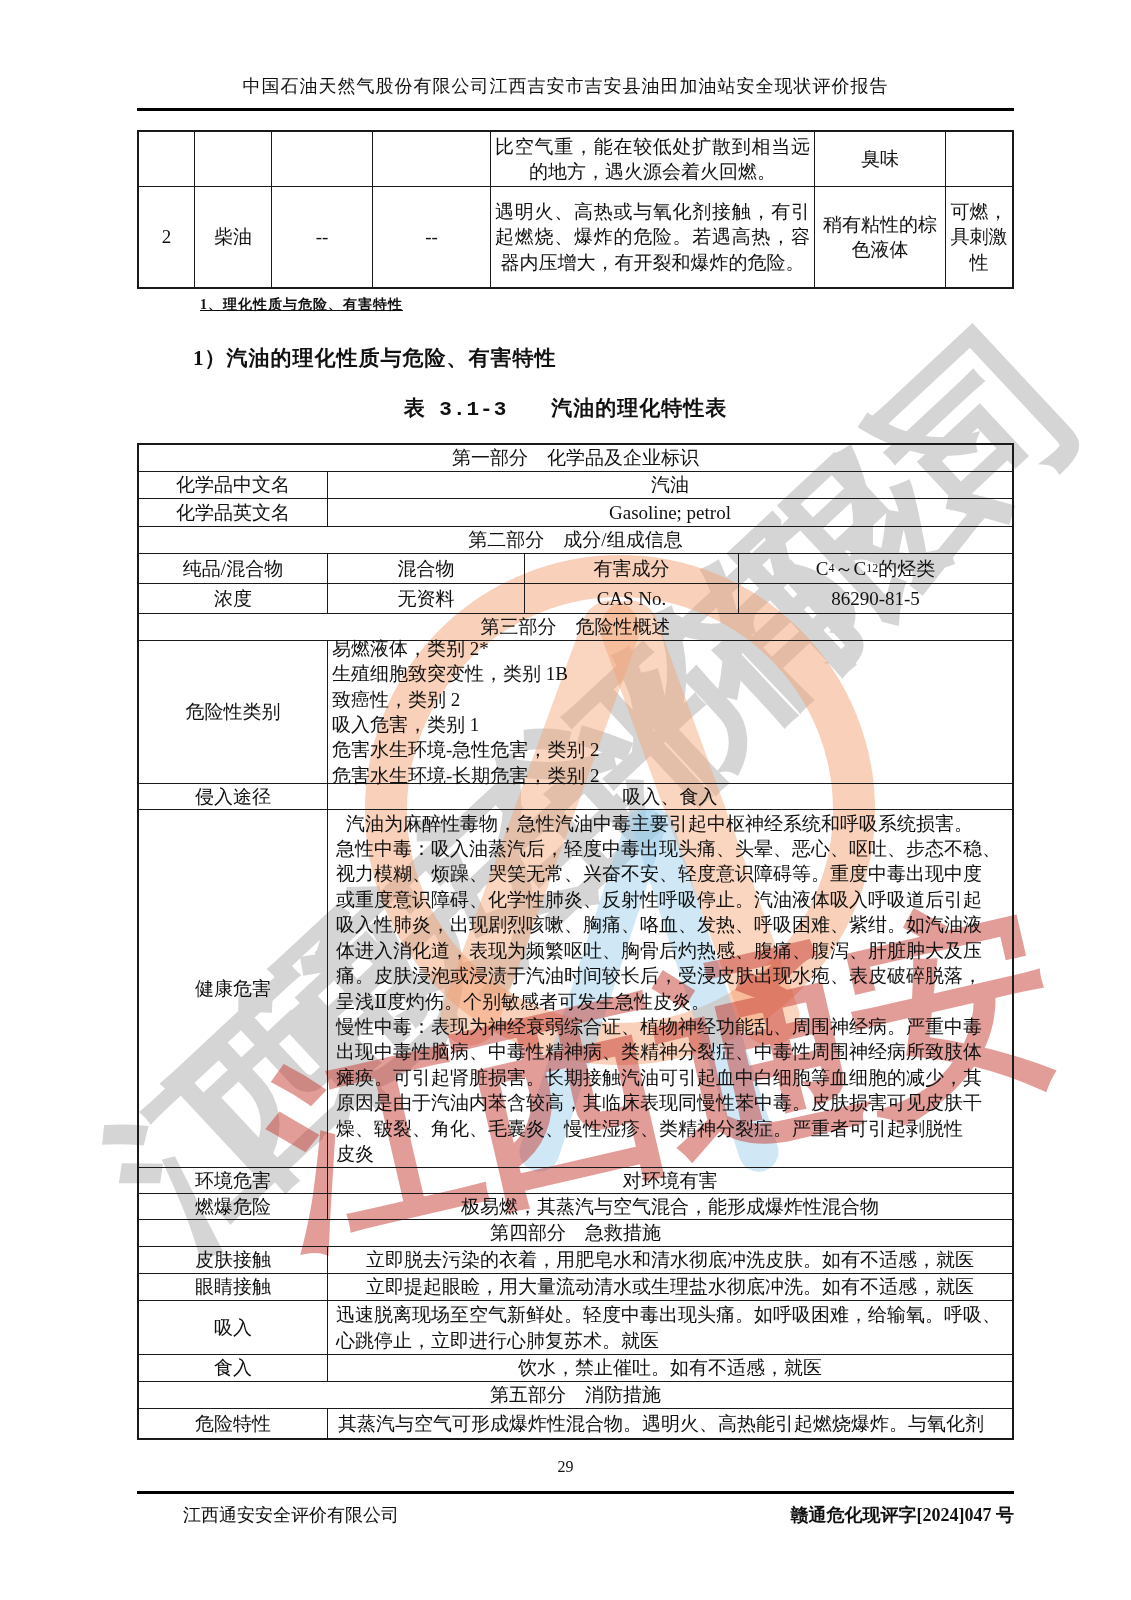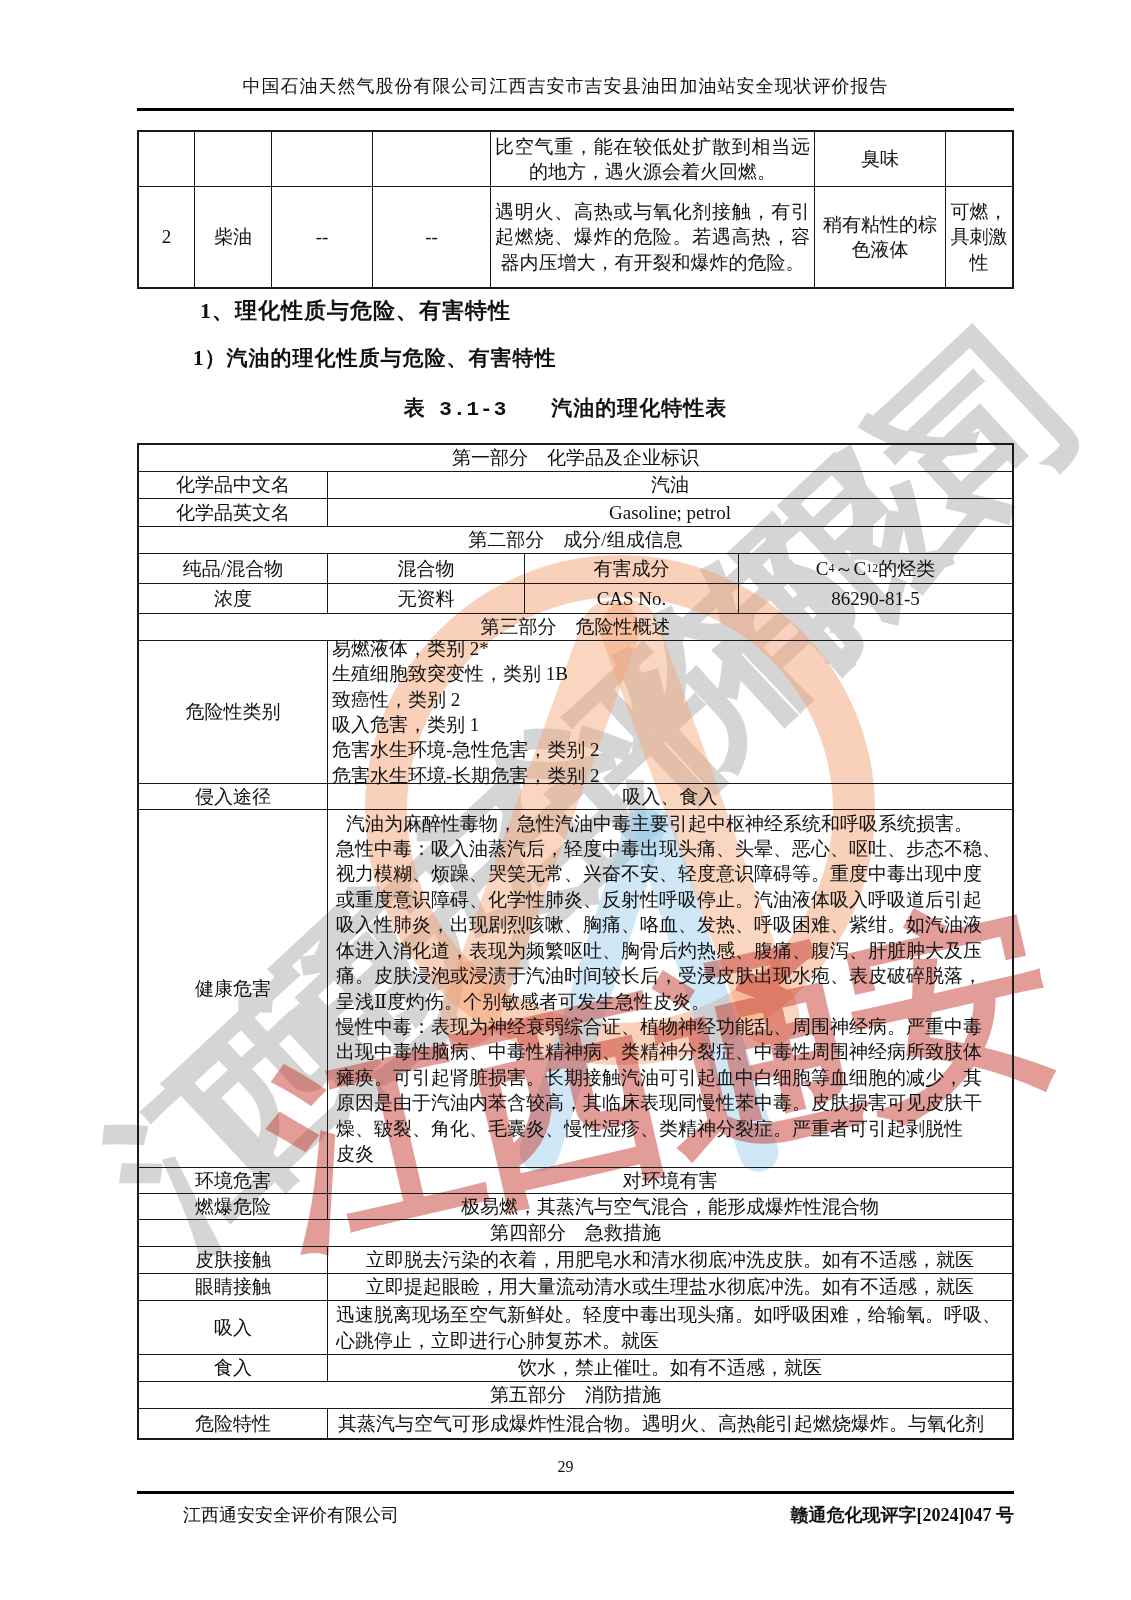--- a/index.html
+++ b/index.html
@@ -24,21 +24,21 @@
   .wm-bar-blue.l{left:572px;top:800px;transform:rotate(18deg);}
   .wm-bar-blue.r{left:686px;top:800px;transform:rotate(-18deg);}
   
   .doc-header{left:0;top:74px;width:100%;text-align:center;font-size:18px;letter-spacing:1px;}
   .header-rule{left:137px;top:108px;width:877px;height:3px;background:#000;}
   .page-num{left:0;top:1458px;width:100%;text-align:center;font-size:16px;}
   .footer-rule{left:137px;top:1491px;width:877px;height:3px;background:#000;}
   .footer-left{left:183px;top:1503px;font-size:18px;}
   .footer-right{right:117px;top:1503px;font-size:18px;font-weight:bold;}
   
-  .h1{left:200px;top:296px;font-size:22px;font-weight:bold;letter-spacing:1px;}
+  .h1{left:200px;top:296px;font-size:14px;font-weight:bold;letter-spacing:1px;text-decoration:underline;}
   .h2{left:193px;top:344px;font-size:21px;font-weight:bold;letter-spacing:1px;}
   .tbl-title{left:0;top:394px;width:100%;text-align:center;font-size:21px;font-weight:bold;letter-spacing:1px;font-family:Liberation Mono, monospace;}
   
   .tbl{position:absolute;border:2px solid #1a1a1a;box-sizing:border-box;background:transparent;}
   .row{display:flex;border-bottom:1px solid #1a1a1a;box-sizing:border-box;}
   .row:last-child{border-bottom:none;}
   .cell{border-right:1px solid #1a1a1a;box-sizing:border-box;display:flex;align-items:center;
         justify-content:center;text-align:center;font-size:19px;line-height:1.32;padding:1px 4px;}
   .cell:last-child{border-right:none;}
   .cell .blk{width:100%;}

